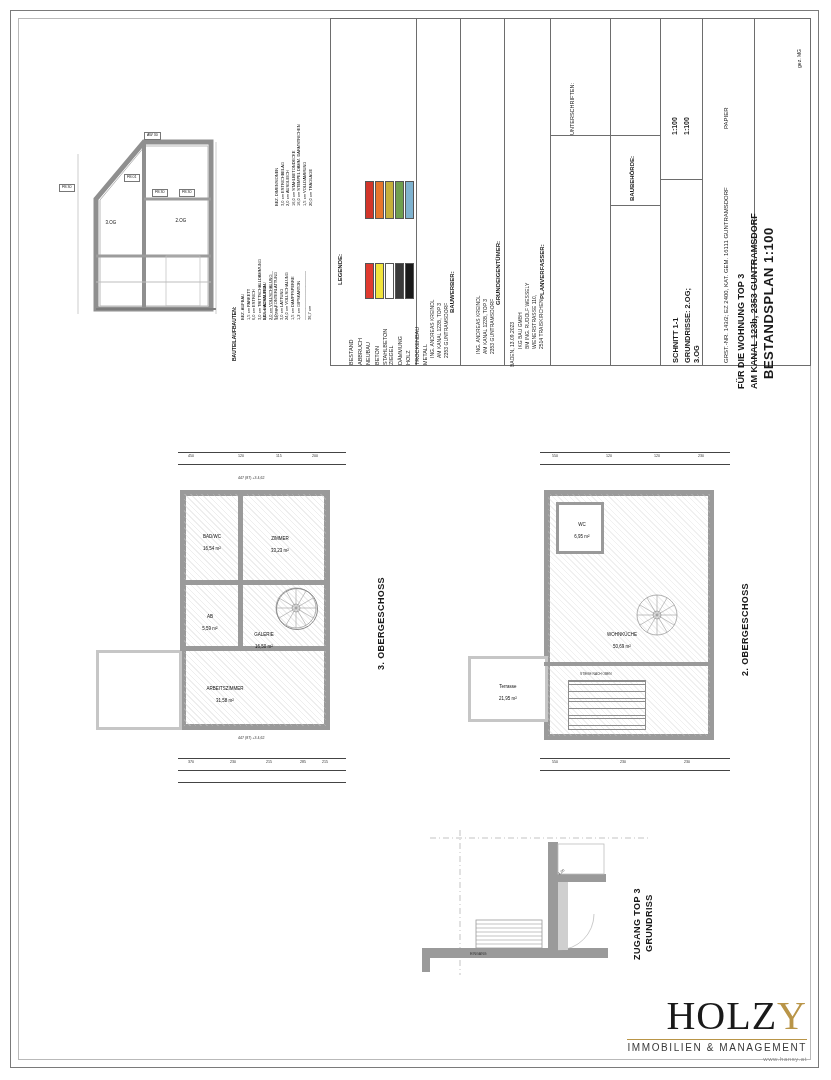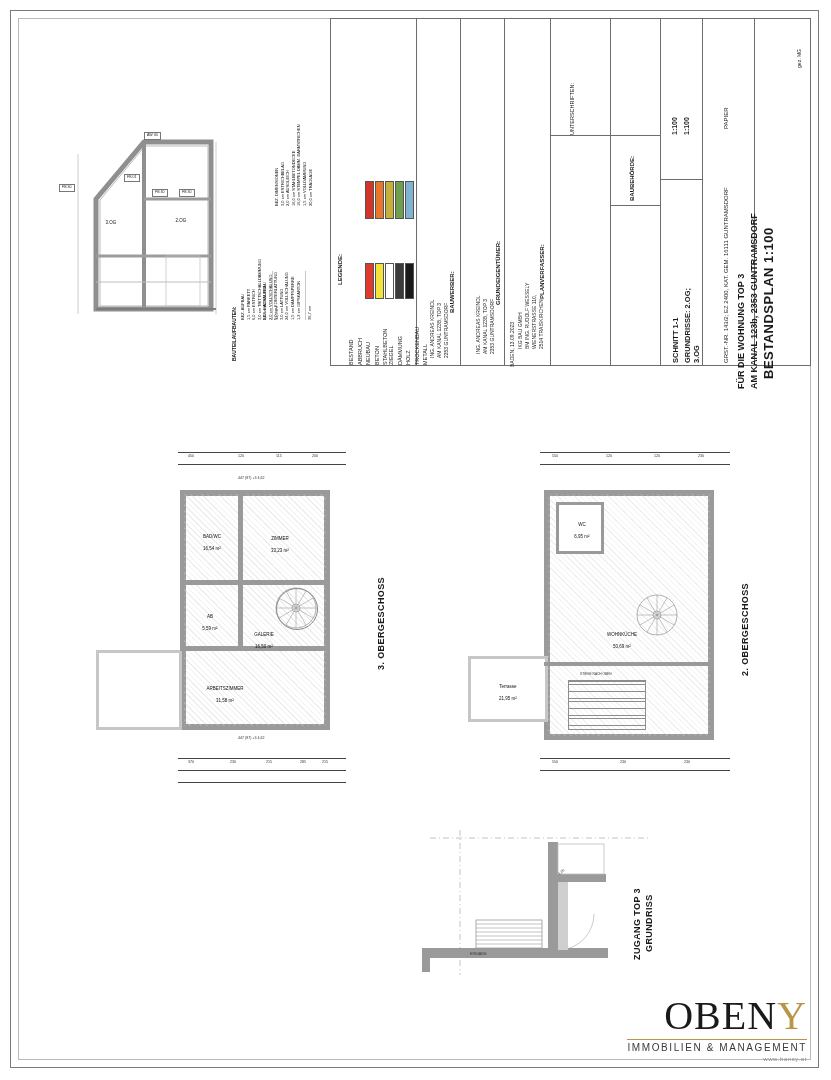--- a/index.html
+++ b/index.html
@@ -518,19 +518,19 @@
       <rect x="158" y="52" width="10" height="68" fill="#cfcfcf"></rect>
     </svg>
     <div class="dimtext" style="left:158px;top:40px;transform:rotate(-38deg);">1,00</div>
     <div class="dimtext" style="left:70px;top:122px;">EINGANG</div>
 
     <div class="vert floor-title" style="position:absolute;left:244px;top:30px;height:92px;">GRUNDRISS</div>
     <div class="vert floor-title" style="position:absolute;left:232px;top:30px;height:100px;">ZUGANG TOP 3</div>
   </div>
 
   <div class="logo">
-    <div class="logo-name"><span>OBEN</span><span class="accent">Y</span></div>
+    <div class="logo-name"><span>HOLZ</span><span class="accent">Y</span></div>
     <div class="logo-rule"></div>
     <div class="logo-sub">IMMOBILIEN &amp; MANAGEMENT</div>
     <div class="logo-web">www.hansy.at</div>
   </div>
 
 </div>
 
 </body></html>

